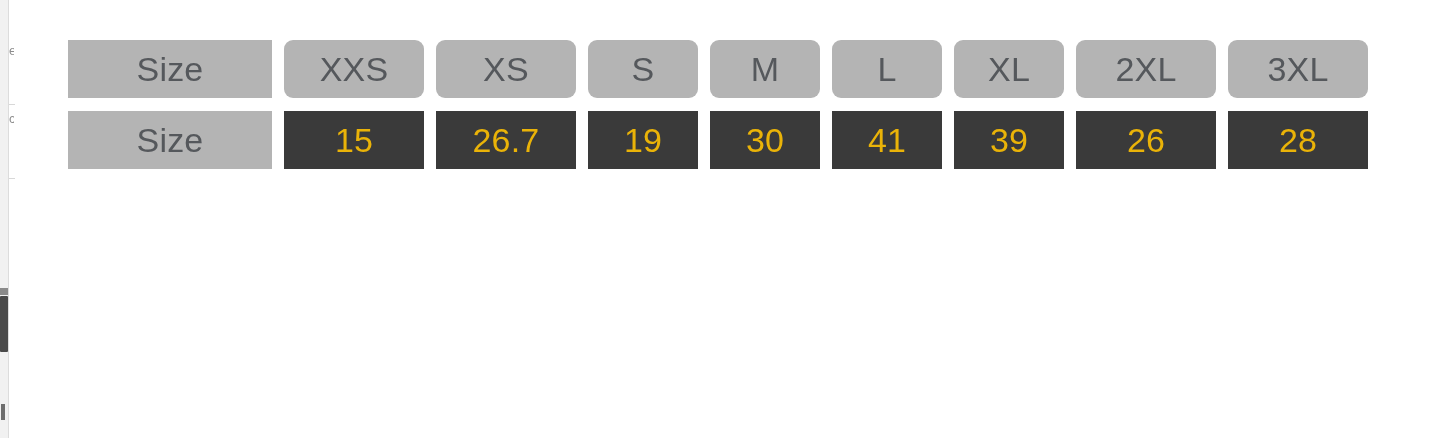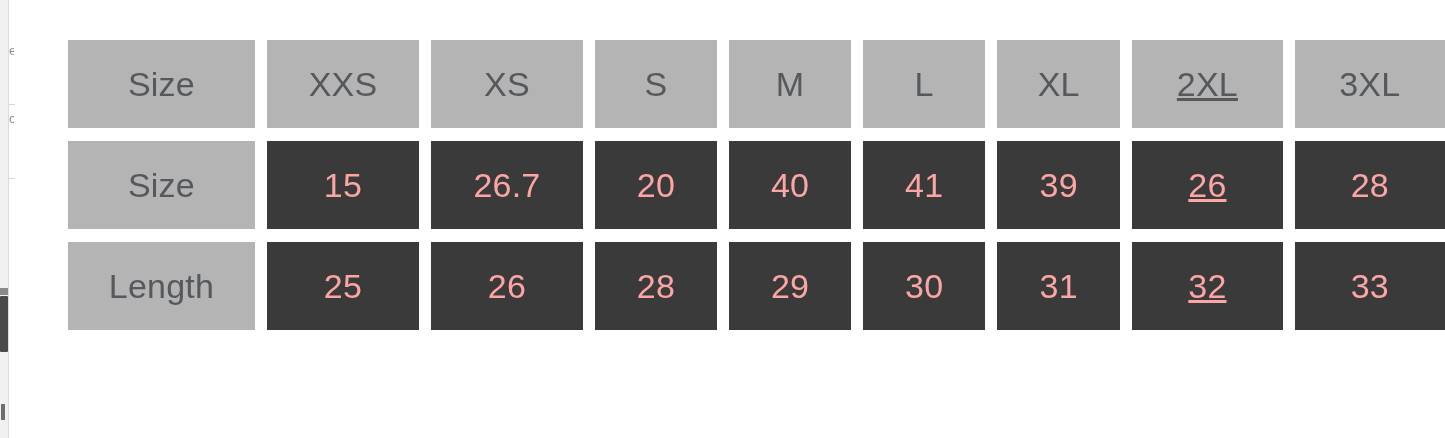--- a/index.html
+++ b/index.html
@@ -76,54 +76,55 @@
   
   #size-chart {
     position: absolute;
     left: 68px;
     top: 40px;
     border-collapse: separate;
     border-spacing: 12px 13px;
     margin: -13px -12px;
   }
   #size-chart td {
-    padding: 15px;
+    padding: 0;
     height: 58px;
     text-align: center;
     vertical-align: middle;
     font-weight: 300;
     font-size: 34px;
     letter-spacing: 0.2px;
     white-space: nowrap;
   }
   td.rowlabel {
     background: #b4b4b4;
     color: #55585c;
     width: 204px;
     text-align: center;
     padding-right: 18px;
     box-sizing: border-box;
   }
   td.headcell {
     background: #b4b4b4;
     color: #55585c;
+    border-radius: 9px;
   }
   td.datacell {
     background: #3a3a3a;
-    color: #fca5a5;
+    color: #eab308;
   }
 
   
   .col-0 { width: 140px; }
   .col-1 { width: 140px; }
   .col-2 { width: 110px; }
   .col-3 { width: 110px; }
   .col-4 { width: 110px; }
   .col-5 { width: 110px; }
-  .col-6 { width: 140px; text-decoration: underline; }
+  .col-6 { width: 140px; }
   .col-7 { width: 140px; margin-left: 24px; }
 </style>
 </head>
 <body>
 
 <div id="scroll-gutter"></div>
 <div id="scroll-thumb-cap"></div>
 <div id="scroll-thumb"></div>
 <div id="scroll-tick-low"></div>
 
@@ -142,32 +143,21 @@
       <td class="headcell col-3">M</td>
       <td class="headcell col-4">L</td>
       <td class="headcell col-5">XL</td>
       <td class="headcell col-6">2XL</td>
       <td class="headcell col-7">3XL</td>
     </tr>
     <tr>
       <td class="rowlabel">Size</td>
       <td class="datacell col-0">15</td>
       <td class="datacell col-1">26.7</td>
-      <td class="datacell col-2">20</td>
-      <td class="datacell col-3">40</td>
+      <td class="datacell col-2">19</td>
+      <td class="datacell col-3">30</td>
       <td class="datacell col-4">41</td>
       <td class="datacell col-5">39</td>
       <td class="datacell col-6">26</td>
       <td class="datacell col-7">28</td>
     </tr>
-    <tr>
-      <td class="rowlabel">Length</td>
-      <td class="datacell col-0">25</td>
-      <td class="datacell col-1">26</td>
-      <td class="datacell col-2">28</td>
-      <td class="datacell col-3">29</td>
-      <td class="datacell col-4">30</td>
-      <td class="datacell col-5">31</td>
-      <td class="datacell col-6">32</td>
-      <td class="datacell col-7">33</td>
-    </tr>
   </tbody>
 </table>
 
 </body></html>

